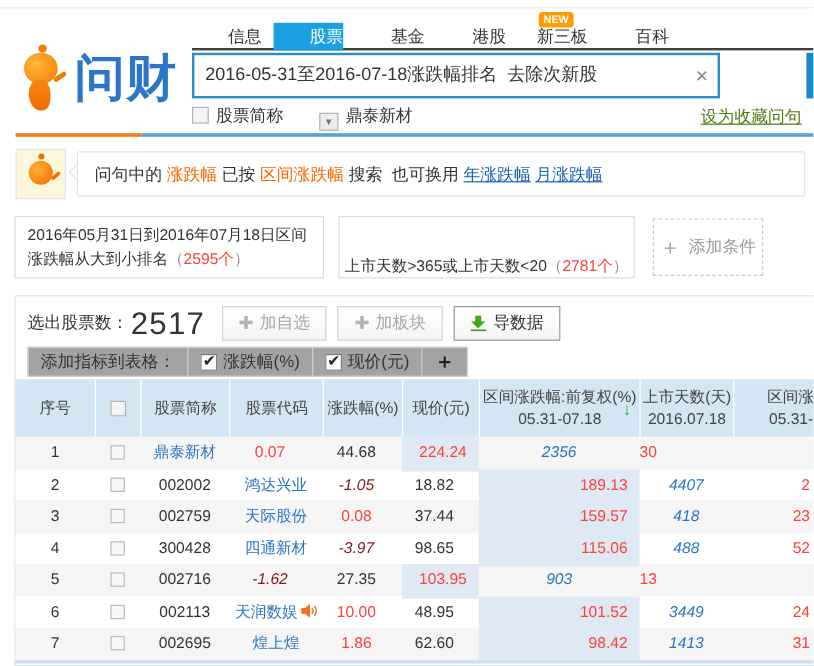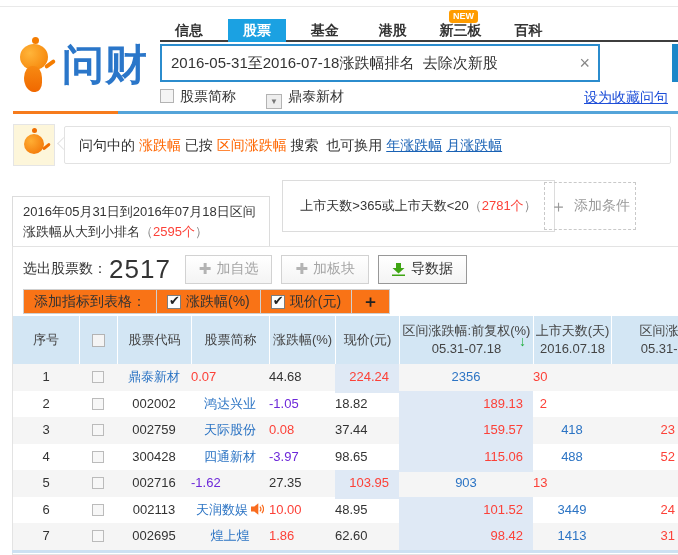--- a/index.html
+++ b/index.html
@@ -16,104 +16,104 @@
   .mascot .head { position:absolute; left:6px; top:8px; width:28px; height:26px; border-radius:50%;
                   background:radial-gradient(circle at 35% 35%, #ffb53a, #f47c00); }
   .mascot .topdot { position:absolute; left:18px; top:1px; width:7px; height:7px; border-radius:50%; background:#f47c00; }
   .mascot .body { position:absolute; left:10px; top:30px; width:18px; height:26px; border-radius:50% 50% 40% 60%; 
                   background:linear-gradient(180deg,#f78a12,#f06800); }
   .mascot .arm { position:absolute; left:30px; top:26px; width:12px; height:4px; border-radius:2px; background:#f47c00; transform:rotate(-35deg); }
   .logo .brandtext { position:absolute; left:50px; top:4px; font-size:42px; font-weight:bold; color:#2a76c9; letter-spacing:1px; line-height:54px; }
 
   
   .tabs { position:absolute; left:160px; top:19px; width:518px; height:23px; border-bottom:2px solid #3e3e3e; }
-  .tab { display:inline-block; width:58px; height:23px; line-height:22px; text-align:center; font-size:14px; color:#333; margin-right:6px; cursor:pointer;font-weight:bold; }
+  .tab { display:inline-block; width:58px; height:23px; line-height:22px; text-align:right; font-size:14px; color:#333; margin-right:6px; cursor:pointer; }
   .tab.active { background:#1ba1e2; color:#fff; }
   .newbadge { position:absolute; left:289px; top:-9px; background:#ff9c00; color:#fff; font-size:9px; font-weight:bold;
               padding:1px 4px; border-radius:3px; line-height:11px; }
 
   
   .searchbox { position:absolute; left:160px; top:44px; width:440px; height:38px; border:2px solid #2b8ccd; background:#fff; }
   .searchbox .query { position:absolute; left:9px; top:0; line-height:34px; font-size:15px; color:#333; white-space:pre; }
   .searchbox .clear { position:absolute; right:8px; top:5px; font-size:18px; color:#888; cursor:pointer; line-height:24px; }
   .searchbtn-stub { position:absolute; left:672px; top:44px; width:6px; height:38px; background:#1c87c9; }
 
   
   .optrow { position:absolute; left:160px; top:88px; width:508px; height:20px; font-size:14px; color:#333; }
   .cbox { display:inline-block; width:14px; height:14px; border:1px solid #b3b3b3; background:#f4f4f4; vertical-align:-2px; margin-right:6px; }
   .ddbox { display:inline-block; width:16px; height:15px; border:1px solid #b3b3b3; background:#eee; vertical-align:-3px; margin-right:6px;
            text-align:center; font-size:8px; color:#777; line-height:13px; }
   .opt2 { margin-left:26px; }
-  .favlink { position:absolute; right:0; top:1px; color:#1d4ed8; text-decoration:underline; cursor:pointer; }
+  .favlink { position:absolute; right:0; top:1px; color:#4d7c0f; text-decoration:underline; cursor:pointer; }
 
   
   .divider-orange { position:absolute; left:13px; top:111px; width:105px; height:3px; background:#f67b1c; }
   .divider-blue { position:absolute; left:118px; top:111px; width:560px; height:3px; background:#54a4d9; }
 
   
   .hint-iconbox { position:absolute; left:13px; top:124px; width:42px; height:42px; background:#fdf6da; border:1px solid #e5e5e5; }
   .hbot { position:absolute; left:10px; top:9px; width:20px; height:20px; border-radius:50%;
           background:radial-gradient(circle at 35% 35%, #ffae33, #f06d00); }
   .hbot-dot { position:absolute; left:18px; top:3px; width:5px; height:5px; border-radius:50%; background:#f06d00; }
   .hbot-arm { position:absolute; left:28px; top:20px; width:9px; height:3px; border-radius:2px; background:#f06d00; transform:rotate(-40deg); }
   .hint-arrow { position:absolute; left:59px; top:139px; width:9px; height:9px; background:#fff;
                 border-left:1px solid #e2e2e2; border-bottom:1px solid #e2e2e2; transform:rotate(45deg); }
   .hint-bubble { position:absolute; left:64px; top:126px; width:607px; height:38px; border:1px solid #e2e2e2; border-radius:2px;
                  line-height:36px; padding-left:14px; font-size:14px; color:#333; background:#fff; white-space:pre; }
   .hl-orange { color:#f60; }
   .hl-link { color:#1a62b5; text-decoration:underline; cursor:pointer; }
 
   
   .cond1 { position:absolute; left:12px; top:180px; width:258px; height:52px; border:1px solid #dcdcdc; padding:5px 10px;
-           font-size:13px; line-height:20px; color:#333;margin-top:16px; }
-  .cond2 { position:absolute; left:282px; top:180px; width:273px; height:52px; border:1px solid #dcdcdc;
-           font-size:13px; color:#333; display:flex; align-items:center; justify-content:center; white-space:pre; }
+           font-size:13px; line-height:20px; color:#333; }
+  .cond2 { position:absolute; left:282px; top:180px; width:247px; height:52px; border:1px solid #dcdcdc;
+           font-size:13px; color:#333; display:flex; align-items:flex-end; justify-content:center; white-space:pre; }
   .cnum { color:#fc4138; }
   .cparen { color:#8a8a8a; }
   .addcond { position:absolute; left:544px; top:182px; width:92px; height:48px; border:1px dashed #c9c9c9;
              display:flex; align-items:center; justify-content:center; color:#999; font-size:14px; cursor:pointer; }
   .addcond .plus { font-size:17px; margin-right:7px; color:#999; }
 
   
   .results { position:absolute; left:12px; top:246px; width:726px; height:309px; border:1px solid #e3e3e3; background:#fff; }
 
   .toolbar { position:absolute; left:10px; top:7px; height:30px; display:flex; align-items:center; }
   .t-label { font-size:14px; color:#333; }
   .t-count { font-size:26px; color:#333; margin:0 14px 0 2px; letter-spacing:1px; }
   .tbtn { height:29px; display:inline-flex; align-items:center; padding:0 13px; margin-right:9px; cursor:pointer;
           border:1px solid #d2d2d2; background:linear-gradient(#ffffff,#f4f4f4); font-size:14px; color:#a5a5a5; }
   .tbtn .plus { color:#b3b3b3; font-size:15px; margin-right:5px; font-weight:bold; }
   .tbtn.export { border-color:#989898; color:#333; }
   .tbtn.export svg { margin-right:6px; }
 
-  .indicators { position:absolute; left:10px; top:42px; height:25px; display:inline-flex; border:1px solid #cfcfcf; background:#f97316; }
+  .indicators { position:absolute; left:10px; top:42px; height:25px; display:inline-flex; border:1px solid #cfcfcf; background:#a3a3a3; }
   .ind-seg { display:inline-flex; align-items:center; padding:0 10px; font-size:14px; color:#333; border-left:1px solid #cfcfcf; }
   .ind-seg:first-child { border-left:none; }
   .ckbox { position:relative; display:inline-block; width:14px; height:14px; border:1px solid #7d7d7d; background:#fdfdfd; margin-right:5px; }
   .ckbox::after { content:"✔"; position:absolute; left:1px; top:-3px; font-size:13px; color:#222; }
   .ind-add { font-size:17px; font-weight:bold; color:#222; }
 
   
   .table { position:absolute; left:0px; top:69px; width:726px; }
   .thead, .tr { display:grid; grid-template-columns:66px 38px 74px 78px 66px 64px 134px 78px 128px; }
   .thead { height:48px; }
   .th { background:#d3e6f4; border-left:1px solid #fff; color:#444; font-size:13px;
         display:flex; flex-direction:column; align-items:center; justify-content:center; line-height:18px; position:relative; }
   .th:first-child { border-left:none; }
   .tr { height:26.5px; background:#fff; }
   .tr:nth-child(odd) { background:#f5f5f5; }
   .td { font-size:13px; line-height:26.5px; color:#333; text-align:center; overflow:visible; white-space:nowrap; }
   .td.code { color:#333; }
   .td.name { color:#2c74c4; cursor:pointer; }
-  .td.num-r { text-align:left; padding-right:10px; }
+  .td.num-r { text-align:center; padding-right:10px; }
   .td.range { background:#dfe9f5; text-align:right; padding-right:10px; color:#fc4138; }
-  .td.days { color:#2c74c4; }
+  .td.days { color:#2c74c4;font-style:italic; }
   .td.range2 { text-align:right; padding-right:64px; color:#fc4138; }
   .up { color:#fc4138; }
-  .down { color:#6d28d9; }
+  .down { color:#7f1d1d;font-style:italic; }
   .sortarrow { position:absolute; right:7px; top:16px; color:#1fae3d; font-size:14px; font-weight:bold; }
   .rowck { margin-top:7px; width:12px; height:12px; border:1px solid #bbb; background:#f7f7f7; display:inline-block; }
   .bottomline { position:absolute; left:-1px; top:303px; width:727px; height:3px; background:#cde1f2; }
   .spk { vertical-align:-1px; margin-left:3px; }
 </style>
 </head>
 <body>
 
 <div class="topline"></div>
 
@@ -205,22 +205,22 @@
       </span>
     <span class="ind-seg ind-add">＋</span>
   </div>
 
   <div class="table">
     <div class="thead">
       <div class="th">序号</div>
       <div class="th">
           <span class="cbox" style="width:13px;height:13px;margin:0;"></span>
         </div>
+      <div class="th">股票简称</div>
       <div class="th">股票代码</div>
-      <div class="th">股票简称</div>
       <div class="th">涨跌幅(%)</div>
       <div class="th">现价(元)</div>
       <div class="th">
         <span>区间涨跌幅:前复权(%)</span>
         <span>05.31-07.18</span>
         <span class="sortarrow">↓</span>
       </div>
       <div class="th">
         <span>上市天数(天)</span>
         <span>2016.07.18</span>
@@ -243,20 +243,21 @@
         <div class="td range2">30</div>
       </div>
       <div class="tr">
         <div class="td">2</div>
         <div class="td"><span class="rowck"></span></div>
         <div class="td code">002002</div>
         <div class="td name">鸿达兴业</div>
         <div class="td num-r down">-1.05</div>
         <div class="td num-r">18.82</div>
         <div class="td range">189.13</div>
+        <div class="td days">4407</div>
         <div class="td range2">2</div>
       </div>
       <div class="tr">
         <div class="td">3</div>
         <div class="td"><span class="rowck"></span></div>
         <div class="td code">002759</div>
         <div class="td name">天际股份</div>
         <div class="td num-r up">0.08</div>
         <div class="td num-r">37.44</div>
         <div class="td range">159.57</div>

